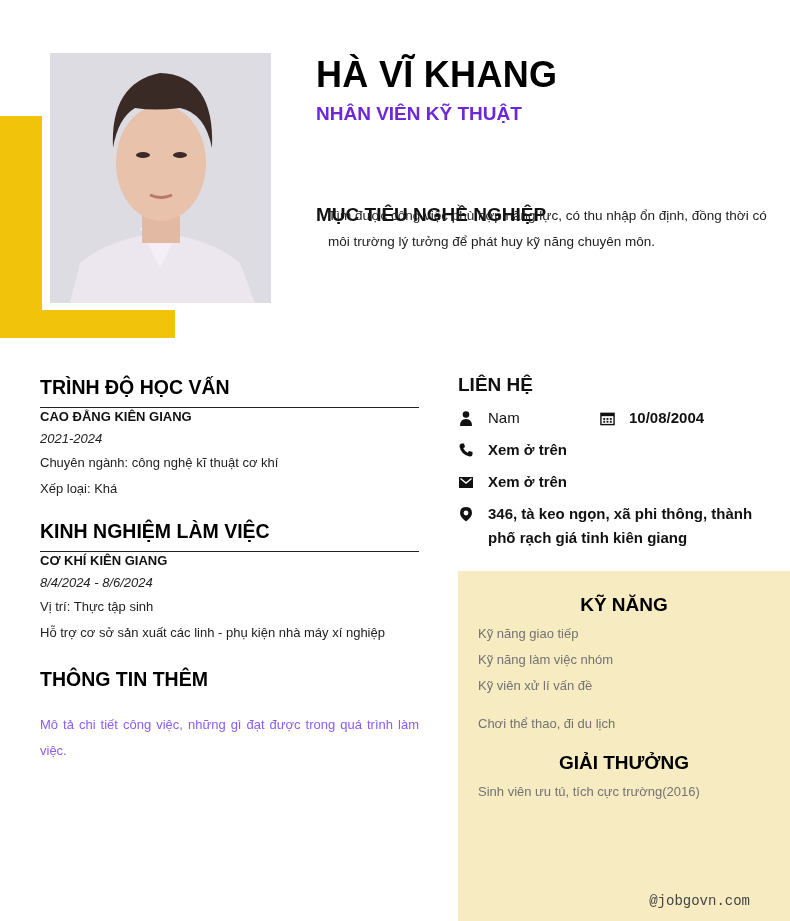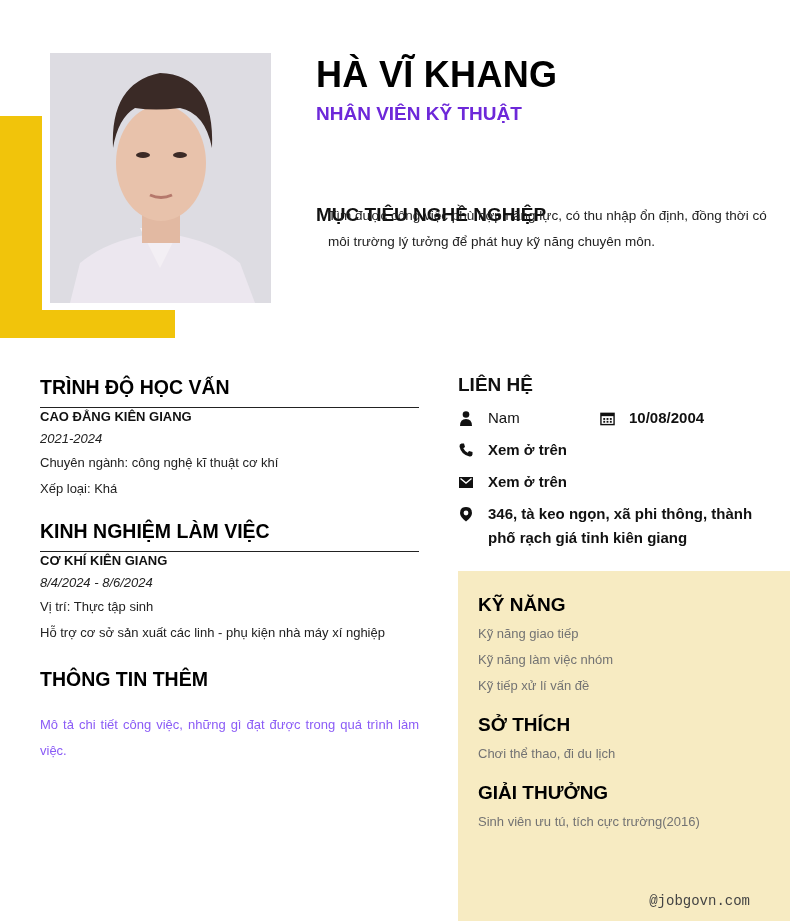--- a/index.html
+++ b/index.html
@@ -39,21 +39,21 @@
   .c-text { flex: 1; font-weight: bold; }
   .c-pair { display: flex; width: 100%; }
   .c-pair .c-half { width: 112px; }
   .c-pair .c-icon2 { width: 29px; flex: 0 0 29px; height: 24px; display: flex; align-items: center; }
   .c-pair .c-icon2 svg { width: 15px; height: 15px; }
 
   .side-panel { position: absolute; left: 458px; top: 571px; width: 332px; height: 350px; background: #f7ebc2; padding: 20px 20px 0 20px; }
   .sp-title { font-size: 19px; font-weight: 700; line-height: 28px; color: #000; }
   .sp-line { font-size: 13px; line-height: 26px; color: #737373; }
   .sp-sec + .sp-sec { margin-top: 12px; }
-  .sp-title-gap { margin-bottom: 2px; }
+  .sp-title-gap { margin-bottom: 2px; text-align: center; }
   .watermark { position: absolute; right: 40px; bottom: 12px; font-family: "Liberation Mono", "DejaVu Sans Mono", monospace; font-size: 14px; color: #444; }
 </style>
 </head>
 <body>
 
 <div class="yellow-v"></div>
 <div class="yellow-h"></div>
 
 <div class="photo">
   <svg viewBox="0 0 221 250" preserveAspectRatio="none">
@@ -156,24 +156,23 @@
     </span>
     <span class="c-text">346, tà keo ngọn, xã phi thông, thành phố rạch giá tỉnh kiên giang</span>
   </div>
 </div>
 
 <div class="side-panel">
   <div class="sp-sec">
     <div class="sp-title sp-title-gap">KỸ NĂNG</div>
     <div class="sp-line">Kỹ năng giao tiếp</div>
     <div class="sp-line">Kỹ năng làm việc nhóm</div>
-    <div class="sp-line">Kỹ tiếp xử lí vấn đề</div>
+    <div class="sp-line">Kỹ viên xử lí vấn đề</div>
   </div>
   <div class="sp-sec">
-    <div class="sp-title sp-title-gap">SỞ THÍCH</div>
     <div class="sp-line">Chơi thể thao, đi du lịch</div>
   </div>
   <div class="sp-sec">
     <div class="sp-title sp-title-gap">GIẢI THƯỞNG</div>
     <div class="sp-line">Sinh viên ưu tú, tích cực trường(2016)</div>
   </div>
   <div class="watermark">@jobgovn.com</div>
 </div>
 
 </body></html>

